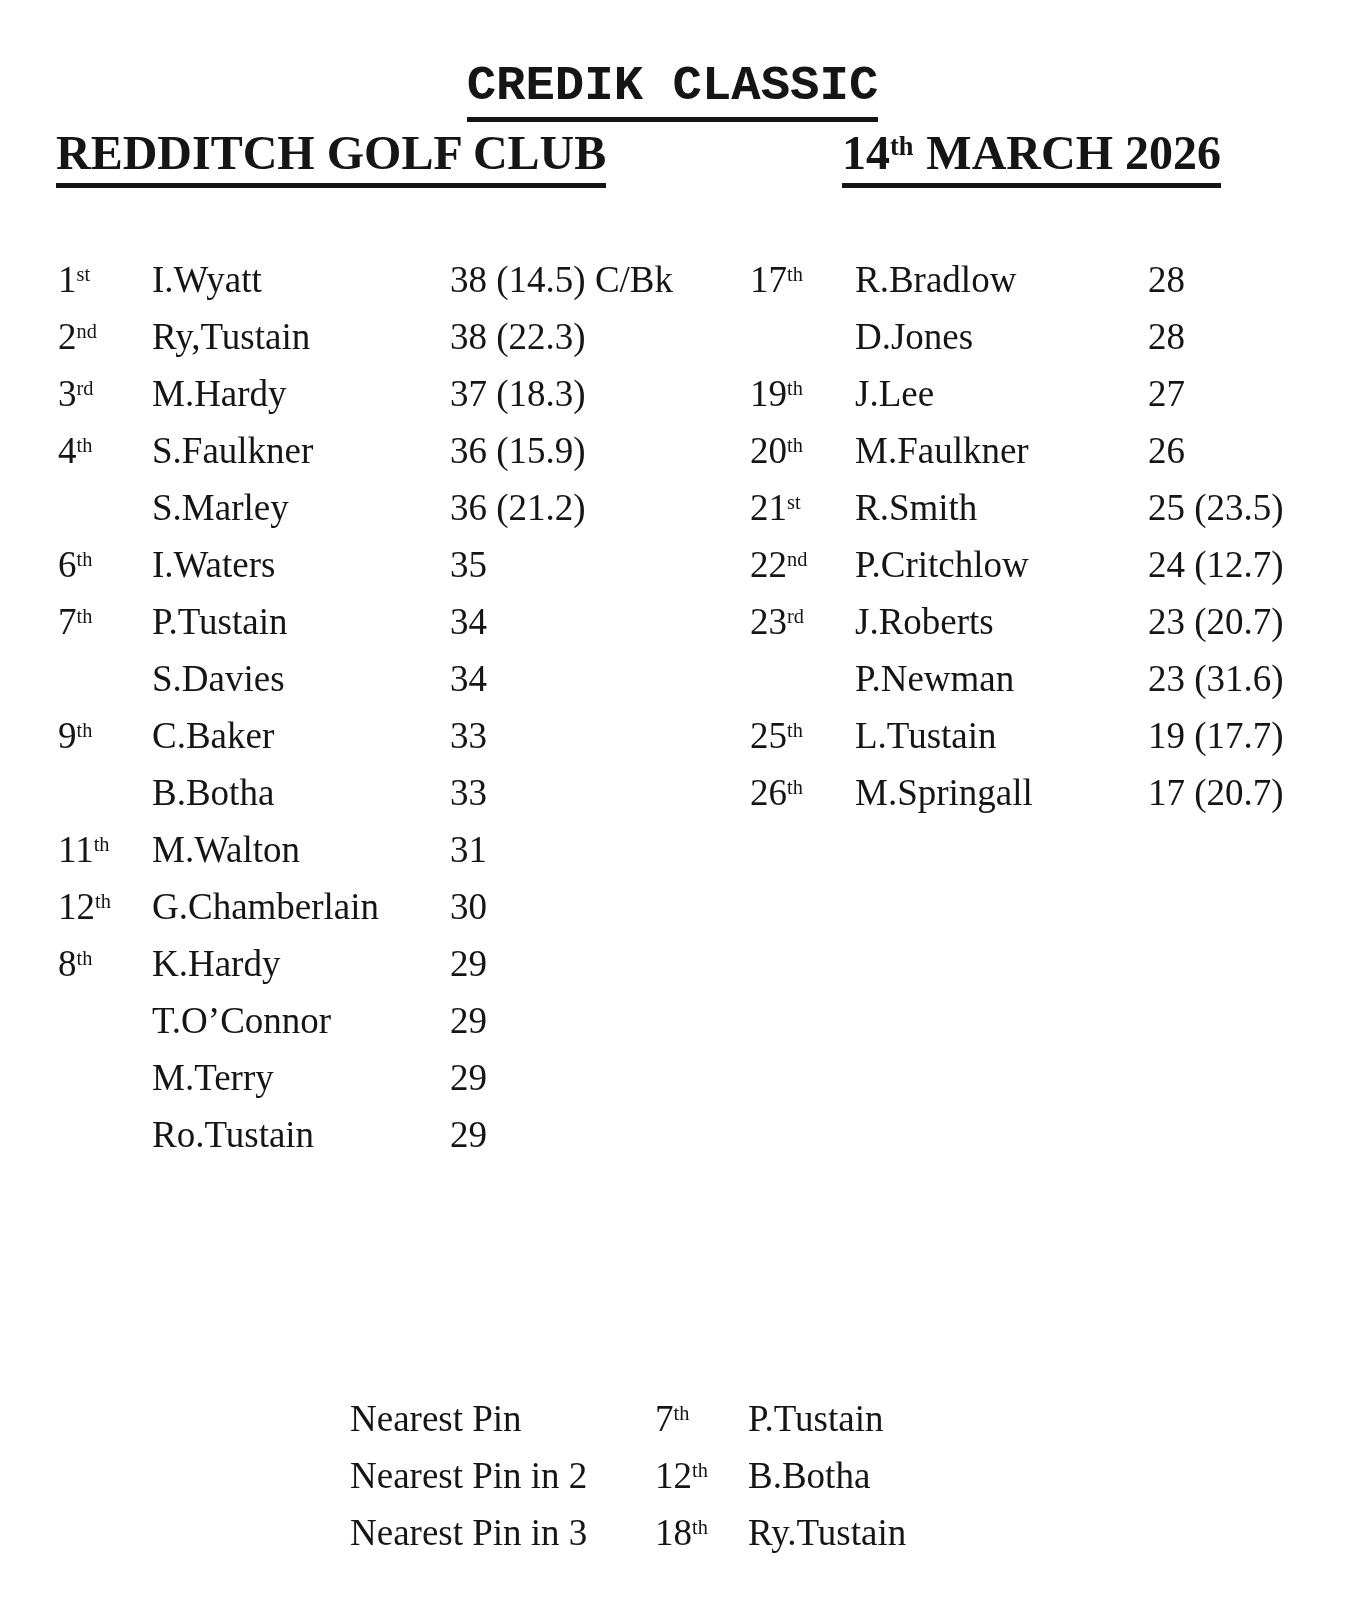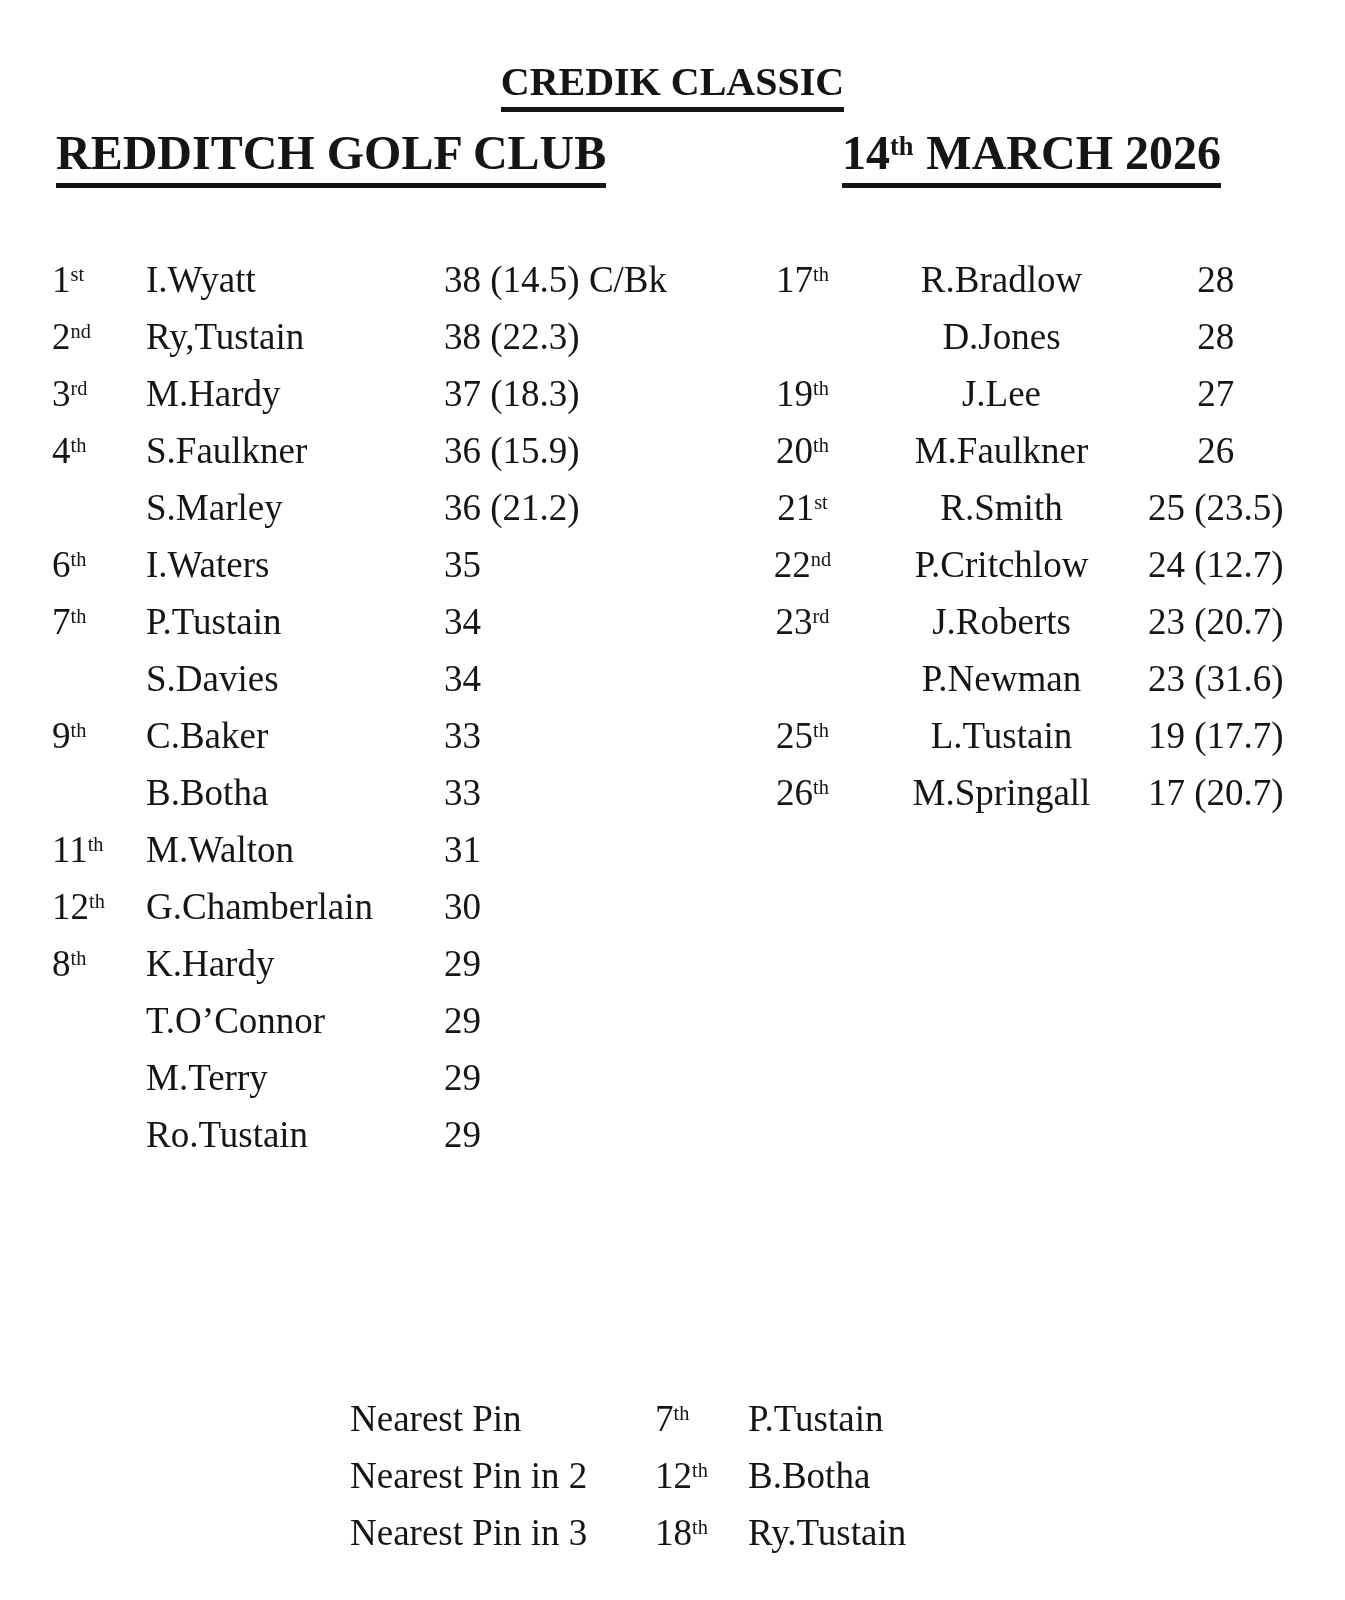--- a/index.html
+++ b/index.html
@@ -13,24 +13,25 @@
     overflow: hidden;
     margin: 0 auto;
   }
   
   .title-wrap {
     position: absolute;
     top: 60px;
     left: 0;
     width: 100%;
     text-align: center;
-    font-size: 40px;
+    font-size: 49px;
     font-weight: bold;
     line-height: 1.1;
     margin: 0;
+    font-family: Liberation Mono, monospace;
   }
   .subhead {
     position: absolute;
     top: 127px;
     left: 56px;
     right: 124px;
     display: flex;
     justify-content: space-between;
     font-size: 48px;
     font-weight: bold;
@@ -49,22 +50,22 @@
   .date-rest { margin-left: 0.27em; margin-top: 11px; }
 
   
   .results-left, .results-right, .pins {
     position: absolute;
     display: grid;
     font-size: 37px;
     line-height: 57px;
     white-space: nowrap;
   }
-  .results-left  { left: 52px;  top: 251px;  grid-template-columns: 94px 298px auto; }
-  .results-right { left: 750px; top: 251px;  grid-template-columns: 105px 293px auto; text-align: center; }
+  .results-left  { left: 58px;  top: 251px;  grid-template-columns: 94px 298px auto; }
+  .results-right { left: 750px; top: 251px;  grid-template-columns: 105px 293px auto; }
   .pins          { left: 350px; top: 1390px; grid-template-columns: 305px 93px auto; }
   .row { display: contents; }
   .cell { overflow: visible; }
 </style>
 </head>
 <body>
 
 <div class="page">
 
   <h1 class="title-wrap"><span class="u">CREDIK CLASSIC</span></h1>

